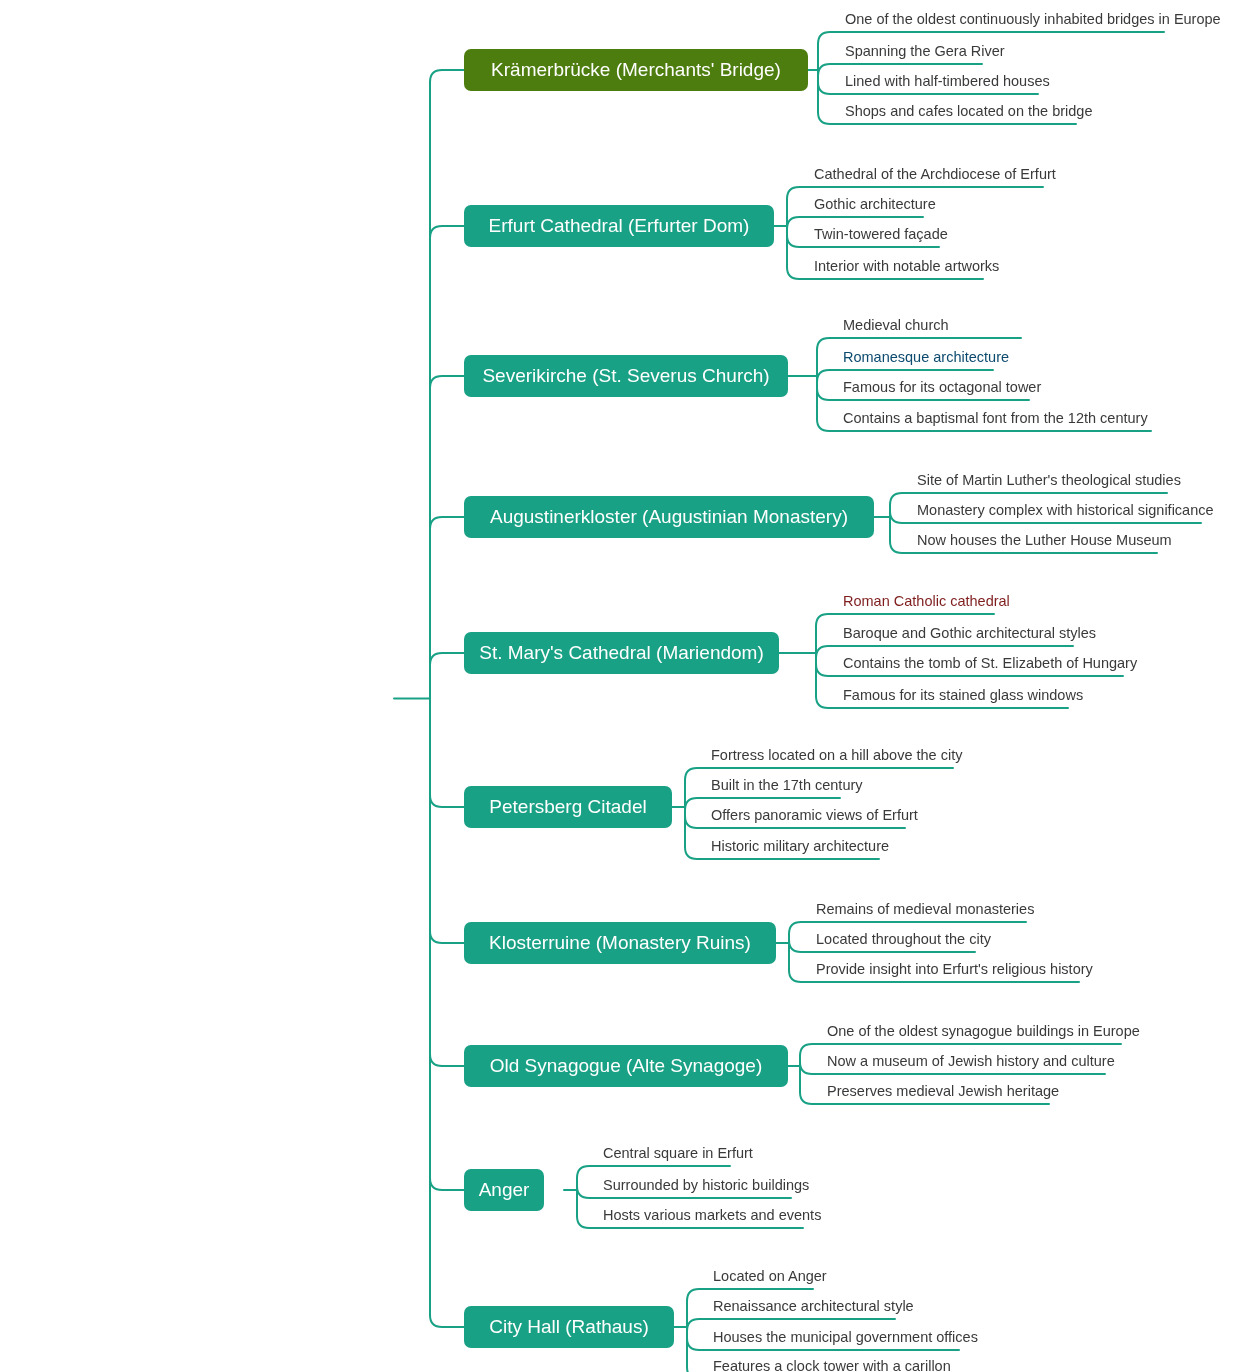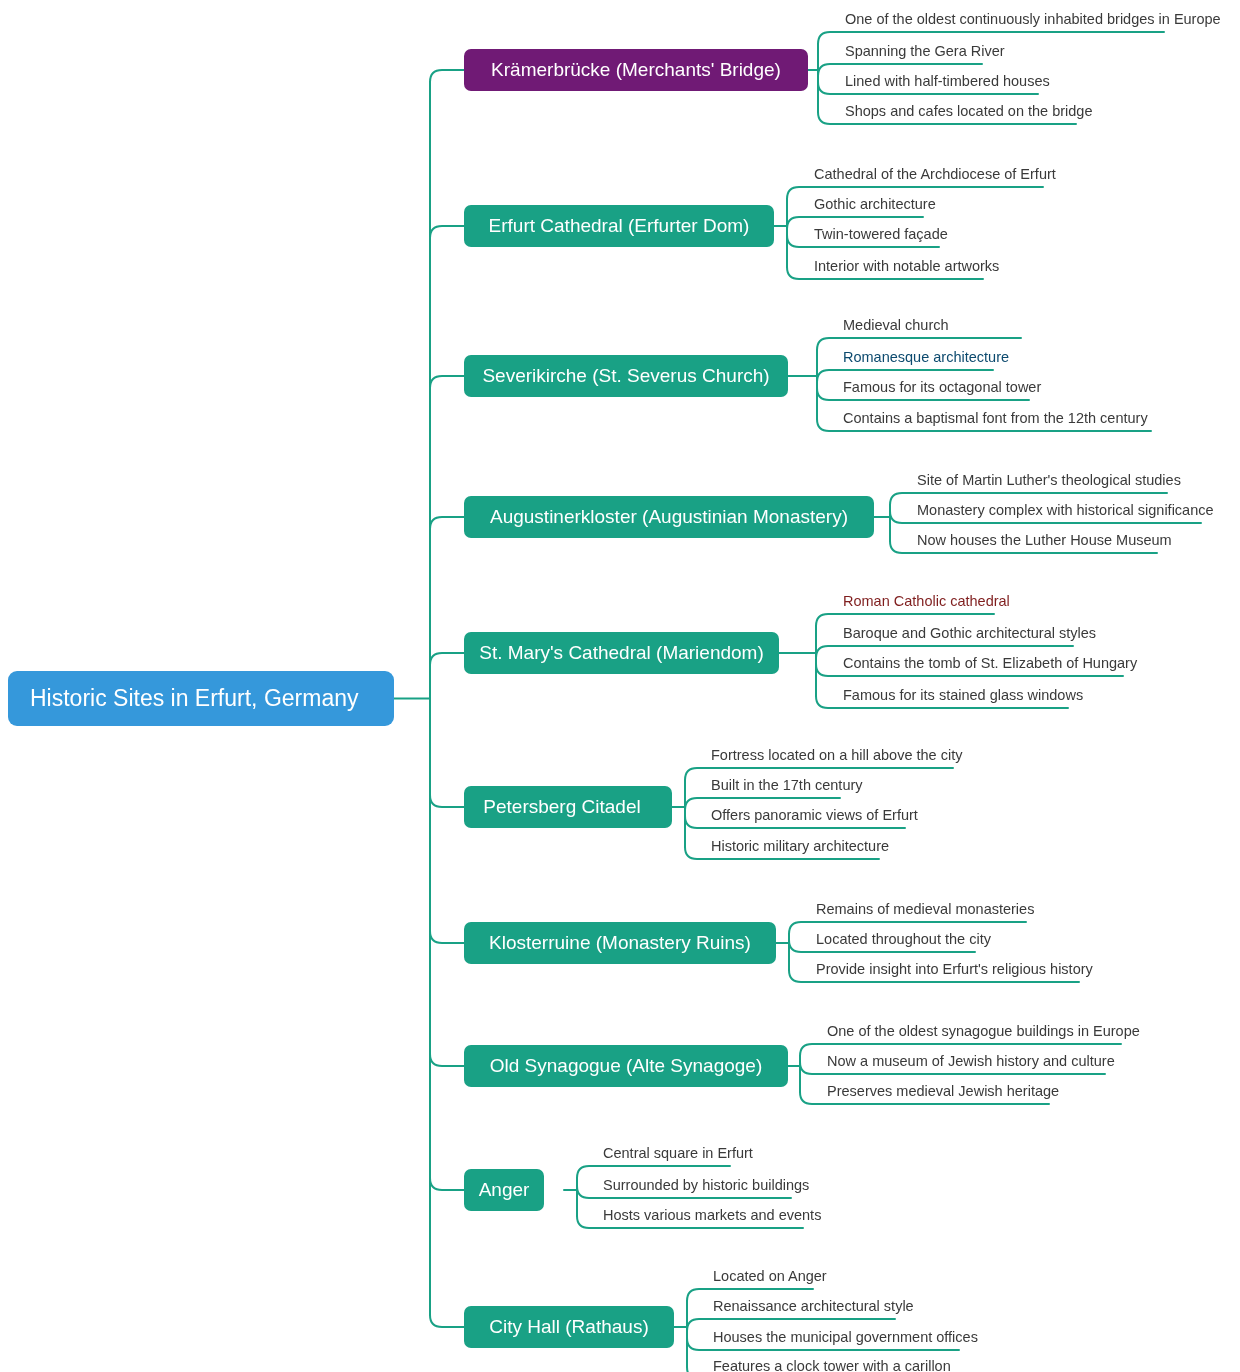--- a/index.html
+++ b/index.html
@@ -108,41 +108,38 @@
       <path d="M 577 1216 Q 577 1228 589 1228 H 803" fill="none" stroke="#19a185" stroke-width="2" stroke-linecap="round"></path>
       <path d="M 430 1315 Q 430 1327 442 1327 H 464" fill="none" stroke="#19a185" stroke-width="2" stroke-linecap="round"></path>
       <path d="M 674 1327 H 687" fill="none" stroke="#19a185" stroke-width="2" stroke-linecap="round"></path>
       <path d="M 687 1301 V 1367" fill="none" stroke="#19a185" stroke-width="2" stroke-linecap="round"></path>
       <path d="M 687 1301 Q 687 1289 699 1289 H 813" fill="none" stroke="#19a185" stroke-width="2" stroke-linecap="round"></path>
       <path d="M 687 1331 Q 687 1319 699 1319 H 895" fill="none" stroke="#19a185" stroke-width="2" stroke-linecap="round"></path>
       <path d="M 687 1338 Q 687 1350 699 1350 H 959" fill="none" stroke="#19a185" stroke-width="2" stroke-linecap="round"></path>
       <path d="M 687 1367 Q 687 1379 699 1379 H 930" fill="none" stroke="#19a185" stroke-width="2" stroke-linecap="round"></path>
     </svg>
 
-  <div class="node root" style="left: 8px; top: 671px; width: 386px; height: 55px; background: rgb(53, 152, 219);">
-    <span>Historic Sites in Erfurt, Germany</span>
-  </div>
 
   <div id="branch-host">
-      <div class="node branch" style="left: 464px; top: 49px; width: 344px; height: 42px; background: #701a75;">
+      <div class="node branch" style="left: 464px; top: 49px; width: 344px; height: 42px; background: #4d7c0f;">
         <span>Krämerbrücke (Merchants' Bridge)</span>
       </div>
       <div class="node branch" style="left: 464px; top: 205px; width: 310px; height: 42px; background: rgb(25, 161, 133);">
         <span>Erfurt Cathedral (Erfurter Dom)</span>
       </div>
       <div class="node branch" style="left: 464px; top: 355px; width: 324px; height: 42px; background: rgb(25, 161, 133);">
         <span>Severikirche (St. Severus Church)</span>
       </div>
       <div class="node branch" style="left: 464px; top: 496px; width: 410px; height: 42px; background: rgb(25, 161, 133);">
         <span>Augustinerkloster (Augustinian Monastery)</span>
       </div>
       <div class="node branch" style="left: 464px; top: 632px; width: 315px; height: 42px; background: rgb(25, 161, 133);">
         <span>St. Mary's Cathedral (Mariendom)</span>
       </div>
-      <div class="node branch" style="left: 464px; top: 786px; width: 208px; height: 42px; background: rgb(25, 161, 133); padding-left: 6px;">
+      <div class="node branch" style="left: 464px; top: 786px; width: 208px; height: 42px; background: rgb(25, 161, 133);">
         <span>Petersberg Citadel</span>
       </div>
       <div class="node branch" style="left: 464px; top: 922px; width: 312px; height: 42px; background: rgb(25, 161, 133);">
         <span>Klosterruine (Monastery Ruins)</span>
       </div>
       <div class="node branch" style="left: 464px; top: 1045px; width: 324px; height: 42px; background: rgb(25, 161, 133);">
         <span>Old Synagogue (Alte Synagoge)</span>
       </div>
       <div class="node branch" style="left: 464px; top: 1169px; width: 80px; height: 42px; background: rgb(25, 161, 133);">
         <span>Anger</span>

